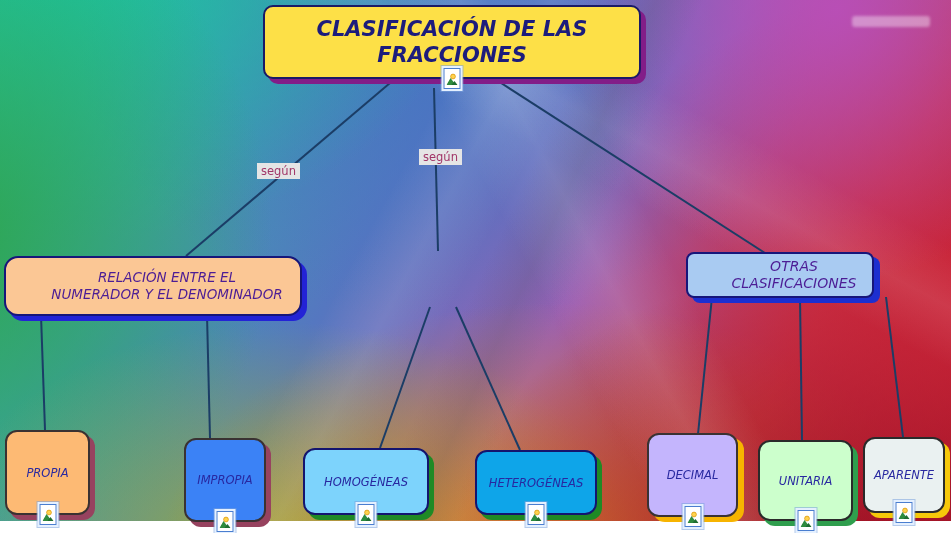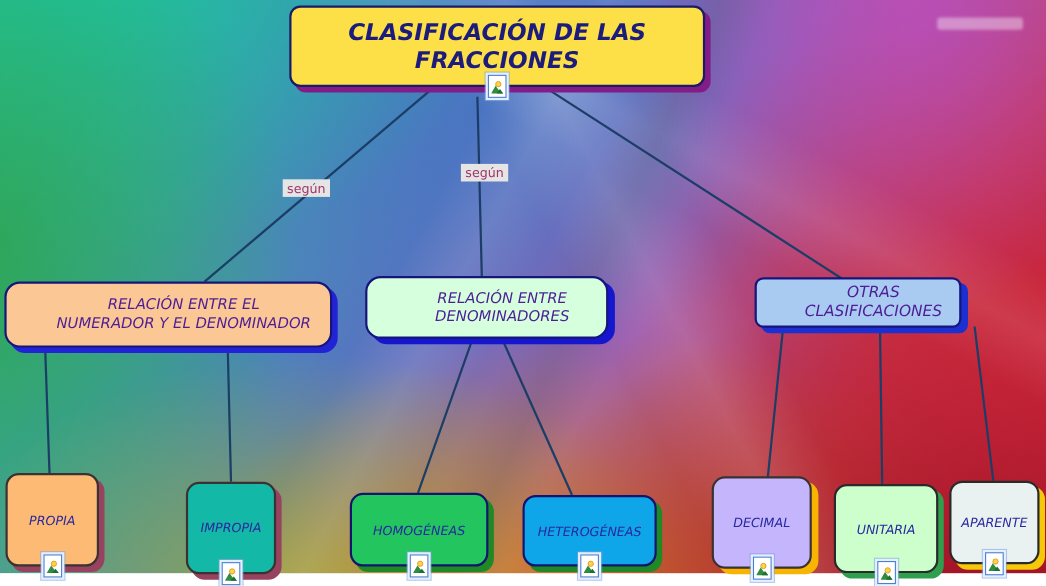--- a/index.html
+++ b/index.html
@@ -56,22 +56,22 @@
   .cat{border-radius:14px;color:#4c1d95;font-size:13.5px;line-height:17px;padding-left:28px;}
   .cat-1{left:4px;top:256px;width:298px;height:60px;background:#fbc795;
          border:2px solid #16167a;box-shadow:5px 5px 0 0 #2323d6;}
   .cat-2{left:332px;top:251px;width:221px;height:57px;background:#d6ffde;
          border:2px solid #16167a;box-shadow:6px 5px 0 0 #1616cf;}
   .cat-3{left:686px;top:252px;width:188px;height:46px;background:#a9cbf2;
          border:2px solid #16167a;border-radius:8px;box-shadow:6px 5px 0 0 #1c2fd0;
          font-size:14px;}
   .leaf{border-radius:12px;color:#2828a0;font-size:11.5px;line-height:14px;}
   .leaf-propia      {left:5px;  top:430px;width:85px; height:85px;background:#fdba74;border:2px solid #3a3232;box-shadow:5px 5px 0 0 #97425f;}
-  .leaf-impropia    {left:169px;top:438px;width:82px; height:84px;background:#14b8a6;border:2px solid #3a3232;box-shadow:5px 5px 0 0 #97425f;}
-  .leaf-homogeneas  {left:318px;top:448px;width:126px;height:67px;background:#22c55e;border:2px solid #14146e;box-shadow:5px 5px 0 0 #1f8a25;}
+  .leaf-impropia    {left:184px;top:438px;width:82px; height:84px;background:#3b82f6;border:2px solid #3a3232;box-shadow:5px 5px 0 0 #97425f;}
+  .leaf-homogeneas  {left:303px;top:448px;width:126px;height:67px;background:#7dd3fc;border:2px solid #14146e;box-shadow:5px 5px 0 0 #1f8a25;}
   .leaf-heterogeneas{left:475px;top:450px;width:122px;height:65px;background:#0ea5e9;border:2px solid #14146e;box-shadow:5px 5px 0 0 #1f8a25;}
   .leaf-decimal     {left:647px;top:433px;width:91px; height:84px;background:#c4b5fd;border:2px solid #3a3232;box-shadow:6px 5px 0 0 #f7b400;}
   .leaf-unitaria    {left:758px;top:440px;width:95px; height:81px;background:#ccffcc;border:2px solid #2a2a2a;box-shadow:5px 5px 0 0 #2f9e4d;}
   .leaf-aparente    {left:863px;top:437px;width:82px; height:76px;background:#eaf1f1;border:2px solid #2a2a2a;box-shadow:5px 5px 0 0 #f6c80a;}
   
   .img-icon{
     position:absolute;left:50%;bottom:-12px;transform:translateX(-50%);
     width:15px;height:19px;background:#ffffff;
     border:1px solid #4a7ed0;box-shadow:0 0 0 2px #e4f0ff,0 0 0 3px rgba(120,160,220,.55);
     display:flex;align-items:center;justify-content:center;cursor:pointer;
@@ -113,24 +113,20 @@
         <path d="M0,13 L4,6 L7,10 L11,13 Z" fill="#2e8b3f"></path>
         <path d="M5,13 L8,9 L11,13 Z" fill="#1f6e32"></path>
       </svg>
     </span>
   </div>
 
   <div class="node cat cat-1">
     <span class="lbl">RELACIÓN ENTRE EL
 NUMERADOR Y EL DENOMINADOR</span>
   </div>
-  <div class="node cat cat-2">
-    <span class="lbl">RELACIÓN  ENTRE
-DENOMINADORES</span>
-  </div>
   <div class="node cat cat-3">
     <span class="lbl">OTRAS CLASIFICACIONES</span>
   </div>
 
   <div class="node leaf leaf-propia">
     <span class="lbl">PROPIA</span>
     <span class="img-icon">
       <svg width="11" height="14" viewBox="0 0 11 14">
           <rect x="0" y="0" width="11" height="14" fill="#ffffff"></rect>
           <circle cx="6.5" cy="4.5" r="2.4" fill="#ffd34d" stroke="#d99000" stroke-width="0.7"></circle>

